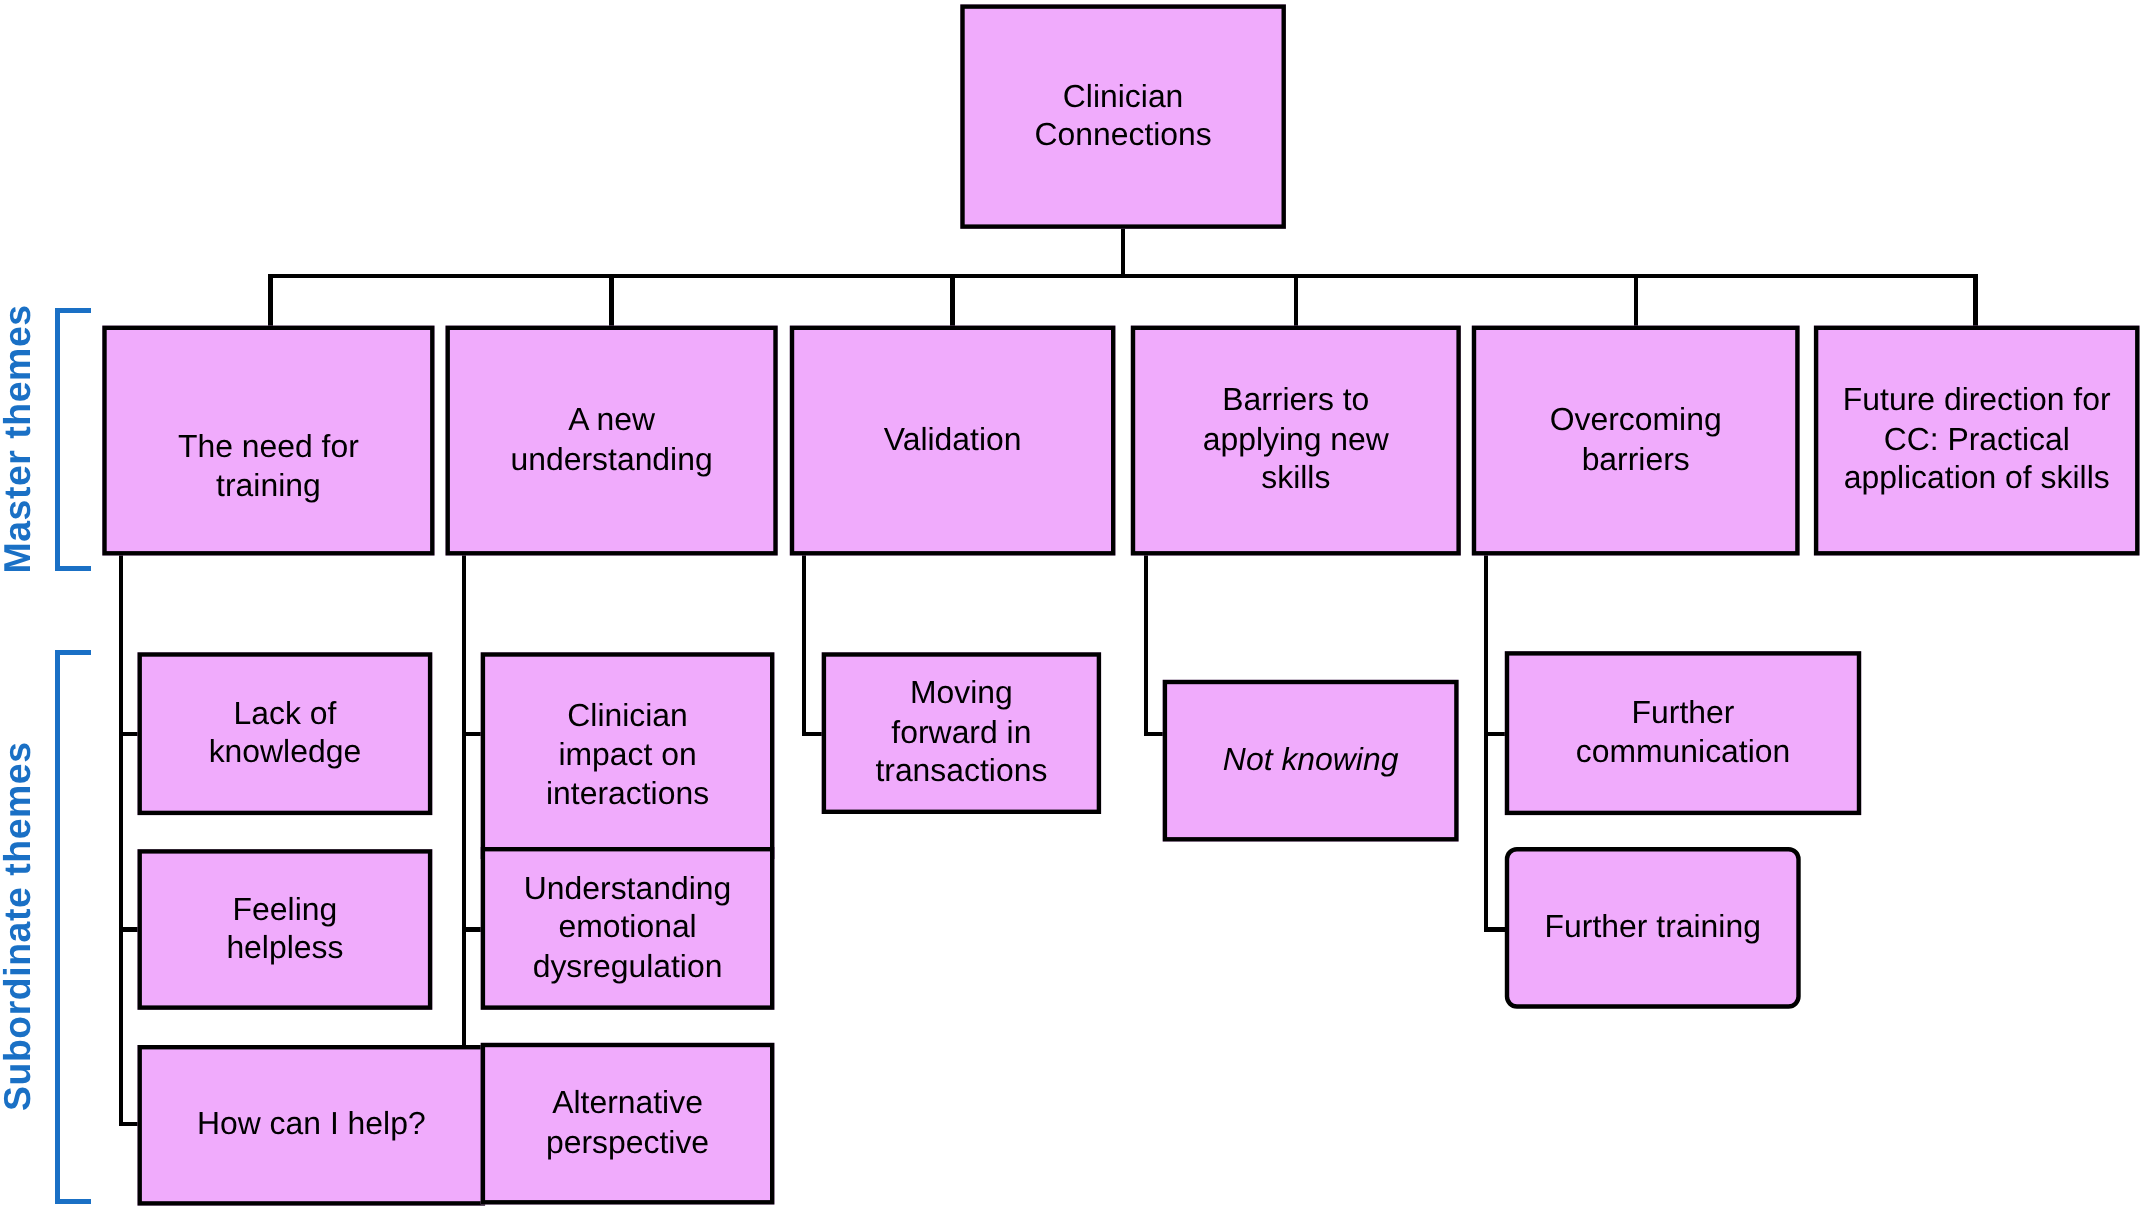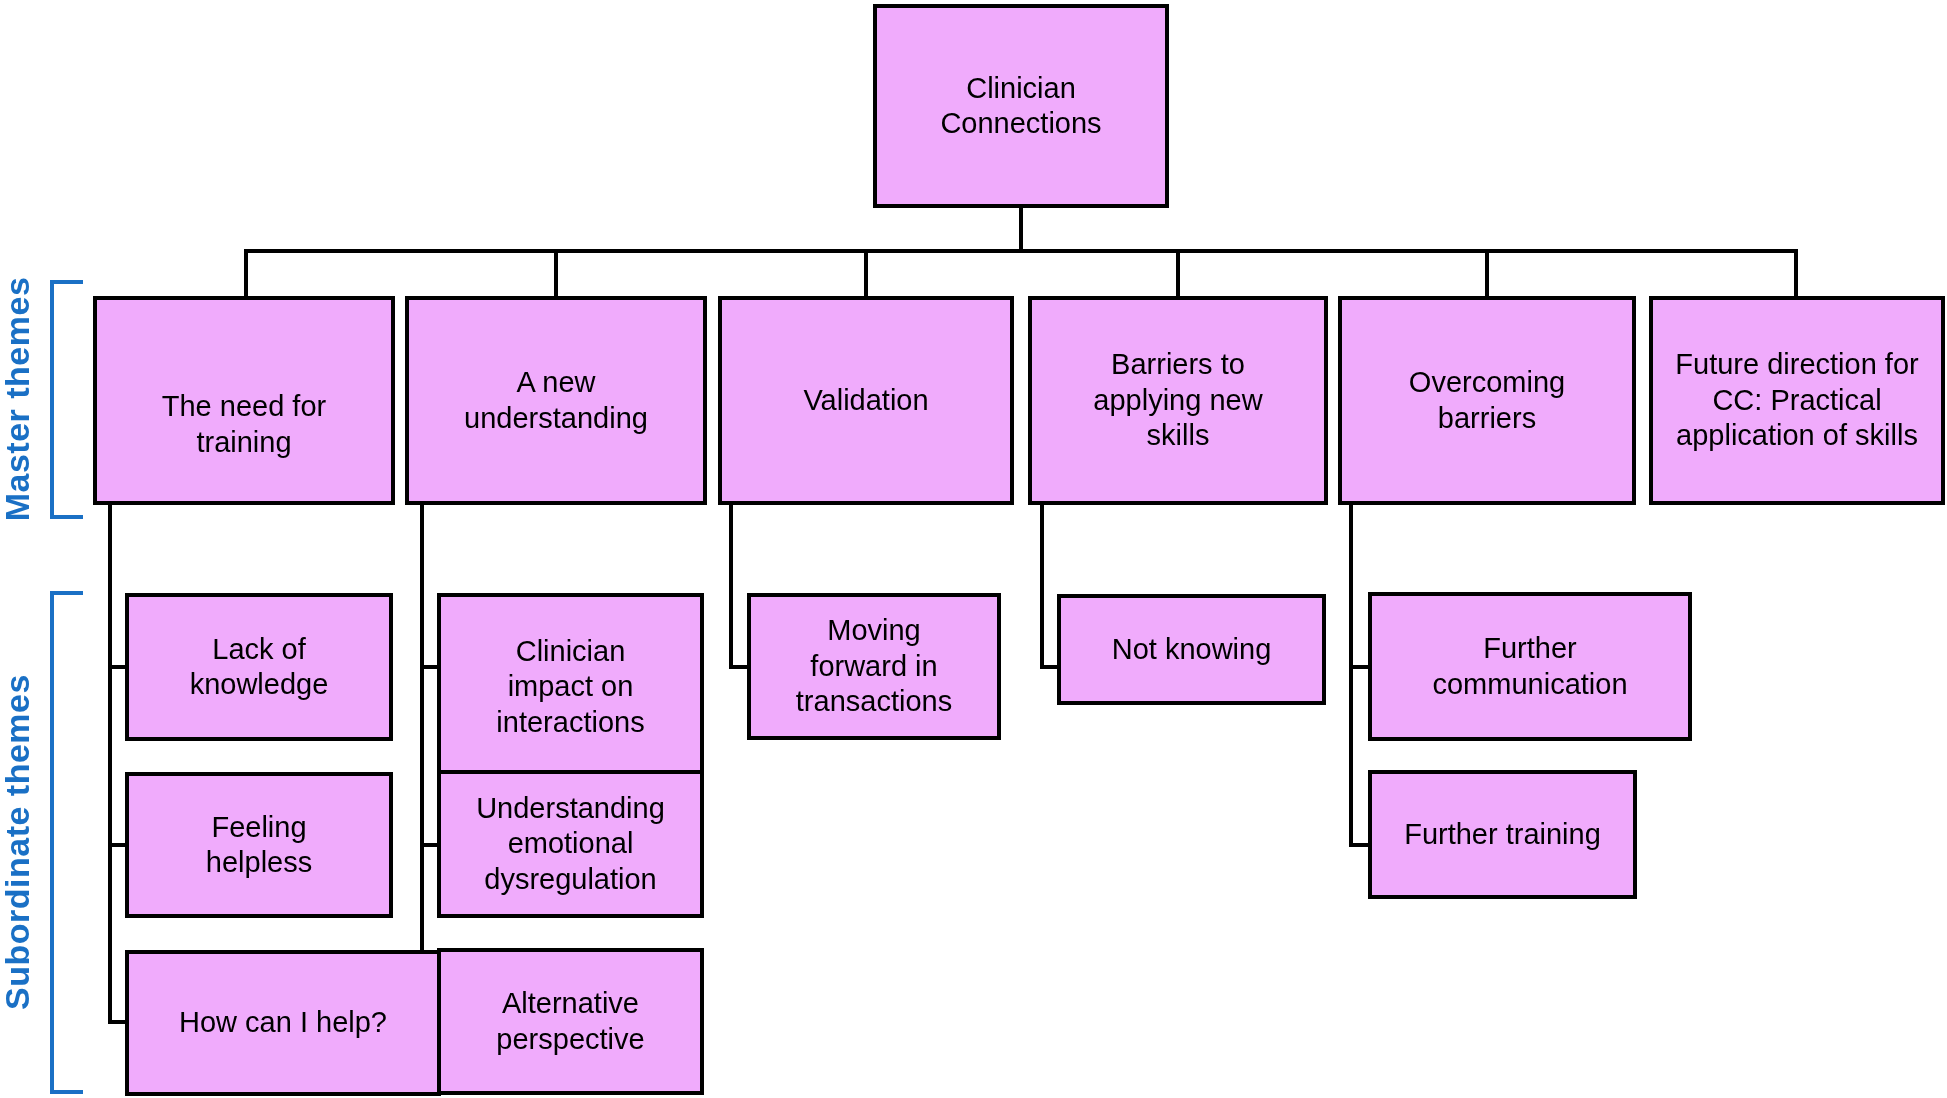--- a/index.html
+++ b/index.html
@@ -115,24 +115,24 @@
       </div>
       <div class="node-box" style="left: 437px; top: 770px; width: 267px; height: 148px;">
         <span style="padding: 0px 30px; display: block;">Understanding emotional dysregulation</span>
       </div>
       <div class="node-box" style="left: 437px; top: 948px; width: 267px; height: 147px;">
         <span style="padding: 0px 30px; display: block;">Alternative perspective</span>
       </div>
       <div class="node-box" style="left: 747px; top: 593px; width: 254px; height: 147px;">
         <span style="padding: 0px 40px; display: block;">Moving forward in transactions</span>
       </div>
-      <div class="node-box" style="left: 1057px; top: 594px; width: 269px; height: 111px;">
+      <div class="node-box" style="left: 1057px; top: 618px; width: 269px; height: 147px; font-style: italic;">
         <span style="padding: 0px 34px; display: block;">Not knowing</span>
       </div>
       <div class="node-box" style="left: 1368px; top: 592px; width: 324px; height: 149px;">
         <span style="padding: 0px 26px; display: block;">Further communication</span>
       </div>
-      <div class="node-box" style="left: 1368px; top: 770px; width: 269px; height: 129px;">
+      <div class="node-box" style="left: 1368px; top: 770px; width: 269px; height: 147px; border-radius: 11px;">
         <span style="padding: 0px 12px; display: block;">Further training</span>
       </div>
     </div>
 
 </div>
 
 </body></html>

